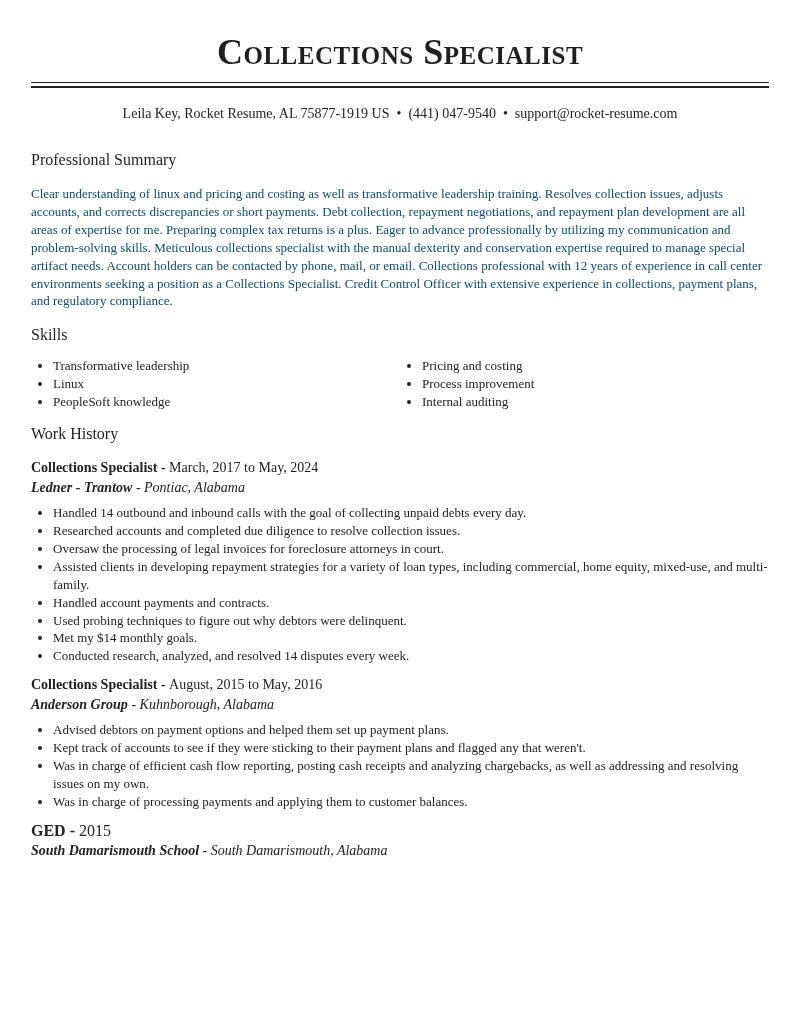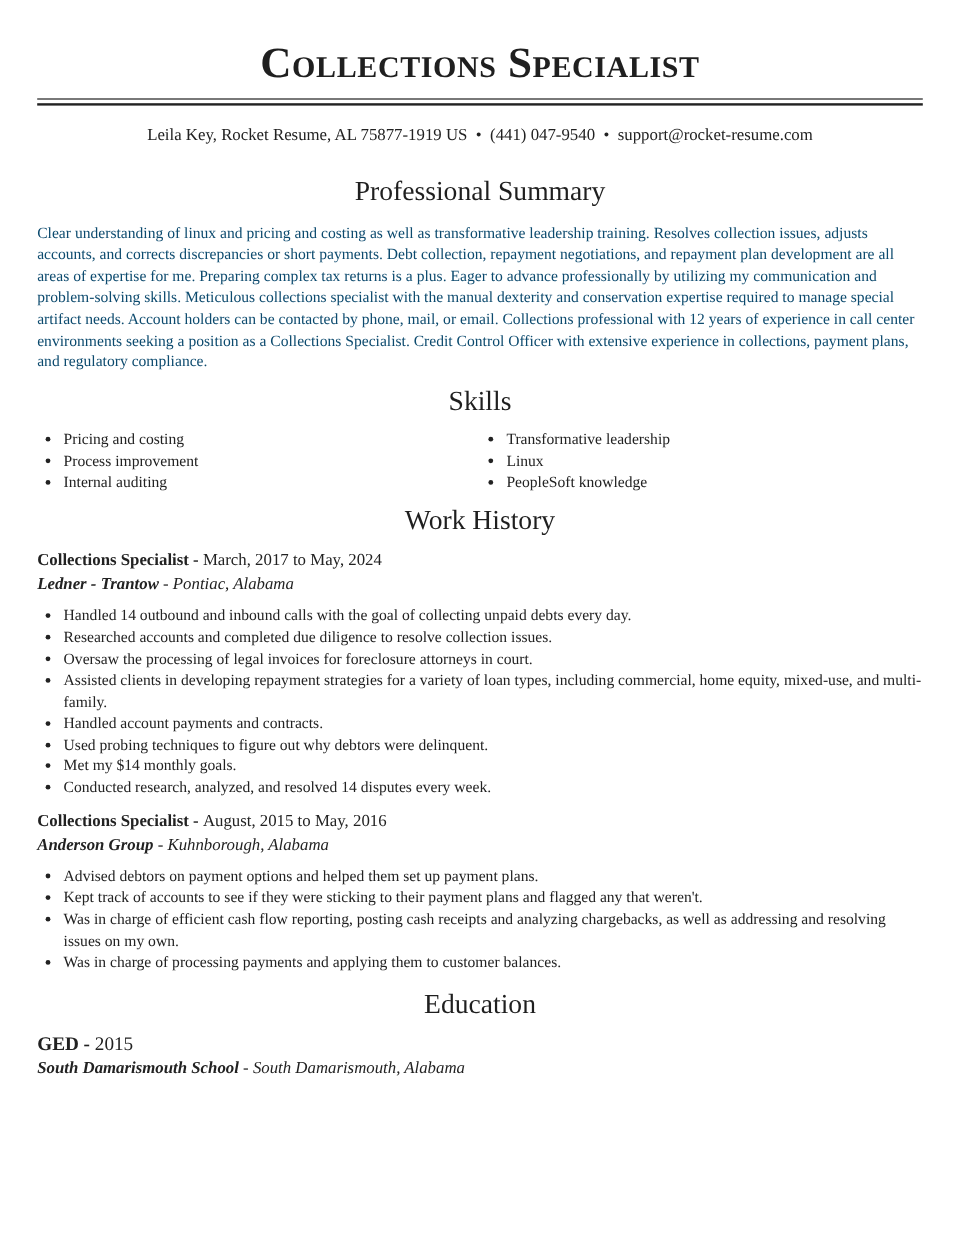--- a/index.html
+++ b/index.html
@@ -28,25 +28,24 @@
     font-size: 14px;
     margin-top: 17px;
     height: 18px;
     line-height: 18px;
     color: #222;
   }
   .contact .sep { margin: 0 7px; }
   h2 {
     font-family: "Liberation Serif", serif;
     font-weight: normal;
-    font-size: 23px;
+    font-size: 16px;
     margin: 0;
     color: #1f1f1f;
     line-height: 28px;
-    text-align: center;
   }
   .summary-h { margin-top: 23px; }
   .summary {
     font-size: 13px;
     line-height: 17.9px;
     margin-top: 11px;
     color: #0c4a6e;
   }
   .skills-h { margin-top: 11px; }
   .skills {
@@ -84,28 +83,28 @@
   <div class="contact">
     <span>Leila Key, Rocket Resume, AL 75877-1919 US</span><span class="sep">•</span><span>(441) 047-9540</span><span class="sep">•</span><span>support@rocket-resume.com</span>
   </div>
 
   <h2 class="summary-h">Professional Summary</h2>
   <p class="summary" style="margin-bottom:0">Clear understanding of linux and pricing and costing as well as transformative leadership training. Resolves collection issues, adjusts accounts, and corrects discrepancies or short payments. Debt collection, repayment negotiations, and repayment plan development are all areas of expertise for me. Preparing complex tax returns is a plus. Eager to advance professionally by utilizing my communication and problem-solving skills. Meticulous collections specialist with the manual dexterity and conservation expertise required to manage special artifact needs. Account holders can be contacted by phone, mail, or email. Collections professional with 12 years of experience in call center environments seeking a position as a Collections Specialist. Credit Control Officer with extensive experience in collections, payment plans, and regulatory compliance.</p>
 
   <h2 class="skills-h">Skills</h2>
   <div class="skills">
     <ul>
+      <li>Transformative leadership</li>
+      <li>Linux</li>
+      <li>PeopleSoft knowledge</li>
+    </ul>
+    <ul>
       <li>Pricing and costing</li>
       <li>Process improvement</li>
       <li>Internal auditing</li>
-    </ul>
-    <ul>
-      <li>Transformative leadership</li>
-      <li>Linux</li>
-      <li>PeopleSoft knowledge</li>
     </ul>
   </div>
 
   <h2 class="work-h">Work History</h2>
 
   <div class="job">
     <div class="job-title-line">
       <b>Collections Specialist</b><b> - </b><span>March, 2017 to May, 2024</span>
     </div>
     <div class="job-company-line">
@@ -131,21 +130,20 @@
       <b>Anderson Group</b><span> - </span><span>Kuhnborough, Alabama</span>
     </div>
     <ul class="duties">
       <li>Advised debtors on payment options and helped them set up payment plans.</li>
       <li>Kept track of accounts to see if they were sticking to their payment plans and flagged any that weren't.</li>
       <li>Was in charge of efficient cash flow reporting, posting cash receipts and analyzing chargebacks, as well as addressing and resolving issues on my own.</li>
       <li>Was in charge of processing payments and applying them to customer balances.</li>
     </ul>
   </div>
 
-  <h2 class="edu-h">Education</h2>
   <div class="edu-degree-line">
     <b>GED</b><b> - </b><span>2015</span>
   </div>
   <div class="edu-school-line">
     <b>South Damarismouth School</b><span> - </span><span>South Damarismouth, Alabama</span>
   </div>
 
 </div>
 
 </body></html>

